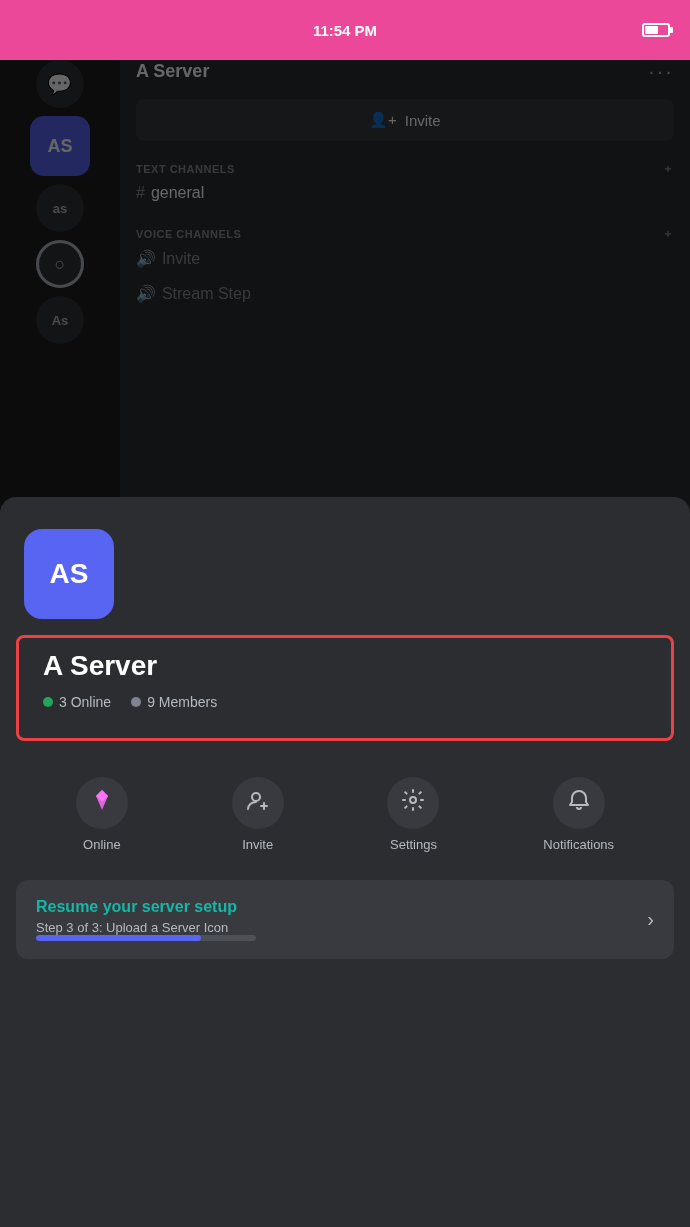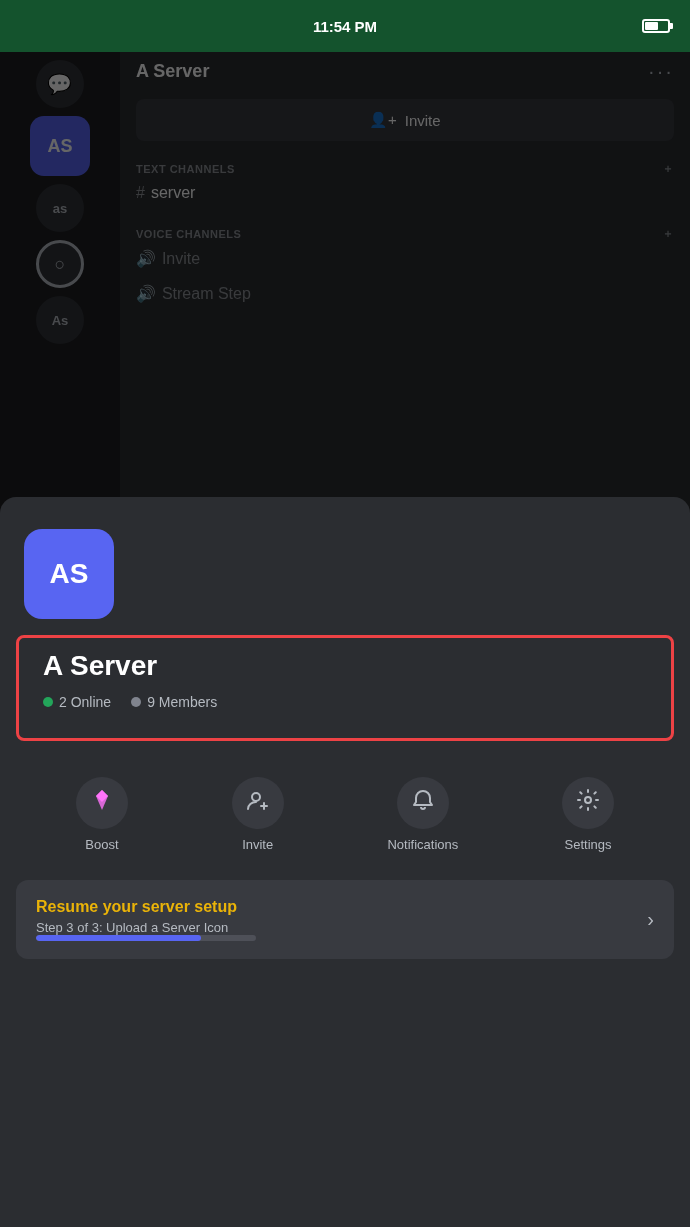--- a/index.html
+++ b/index.html
@@ -10,22 +10,22 @@
       background: #1e1f22;
       font-family: -apple-system, BlinkMacSystemFont, 'Segoe UI', sans-serif;
       overflow: hidden;
       position: relative;
     }
 
     
     .status-bar {
       position: absolute;
       top: 0; left: 0; right: 0;
-      height: 52px;
-      background: #14532d;
+      height: 60px;
+      background: #ec4899;
       display: flex;
       align-items: center;
       justify-content: center;
       z-index: 100;
     }
     .status-time {
       color: #ffffff;
       font-size: 15px;
       font-weight: 600;
     }
@@ -283,21 +283,21 @@
       margin: 8px 16px;
       background: #383a40;
       border-radius: 12px;
       padding: 18px 20px;
       display: flex;
       align-items: center;
       justify-content: space-between;
     }
     .resume-content {}
     .resume-title {
-      color: #eab308;
+      color: #14b8a6;
       font-size: 16px;
       font-weight: 700;
       margin-bottom: 4px;
     }
     .resume-subtitle {
       color: #b5bac1;
       font-size: 13px;
       margin-bottom: 0;
     }
     .progress-bar-bg {
@@ -353,21 +353,21 @@
       <span>👤+</span>
       <span>Invite</span>
     </div>
     <div class="channel-section">
       <div class="channel-section-header">
         <span>TEXT CHANNELS</span>
         <span>＋</span>
       </div>
       <div class="channel-item active">
         <span class="channel-icon">#</span>
-        <span>server</span>
+        <span>general</span>
       </div>
     </div>
     <div class="channel-section">
       <div class="channel-section-header">
         <span>VOICE CHANNELS</span>
         <span>＋</span>
       </div>
       <div class="channel-item">
         <span class="channel-icon">🔊</span>
         <span>Invite</span>
@@ -388,79 +388,79 @@
     <div class="server-avatar">
       <span>AS</span>
     </div>
   </div>
 
   <div class="server-info">
     <div class="server-title">A Server</div>
     <div class="server-stats">
       <div class="stat-item">
         <div class="dot-online"></div>
-        <span>2 Online</span>
+        <span>3 Online</span>
       </div>
       <div class="stat-item">
         <div class="dot-members"></div>
         <span>9 Members</span>
       </div>
     </div>
   </div>
 
   <div class="action-row">
 
     <div class="action-btn">
       <div class="action-icon-wrap">
         <span class="action-icon boost-gem">
           <svg width="24" height="24" viewBox="0 0 24 24" fill="none">
             <polygon points="12,2 18,8 12,22 6,8" fill="#ff73fa" opacity="0.8"></polygon>
             <polygon points="12,2 18,8 12,14 6,8" fill="#ff73fa"></polygon>
           </svg>
         </span>
       </div>
-      <span>Boost</span>
+      <span>Online</span>
     </div>
 
     <div class="action-btn">
       <div class="action-icon-wrap">
         <span class="action-icon" style="color:#b5bac1;font-size:20px;">
           <svg width="24" height="24" viewBox="0 0 24 24" fill="none">
             <circle cx="10" cy="8" r="4" stroke="#b5bac1" stroke-width="2"></circle>
             <path d="M2 20c0-4 3.6-7 8-7" stroke="#b5bac1" stroke-width="2" stroke-linecap="round"></path>
             <line x1="18" y1="14" x2="18" y2="20" stroke="#b5bac1" stroke-width="2" stroke-linecap="round"></line>
             <line x1="15" y1="17" x2="21" y2="17" stroke="#b5bac1" stroke-width="2" stroke-linecap="round"></line>
           </svg>
         </span>
       </div>
       <span>Invite</span>
     </div>
 
     <div class="action-btn">
       <div class="action-icon-wrap">
         <span class="action-icon">
           <svg width="24" height="24" viewBox="0 0 24 24" fill="none">
+            <circle cx="12" cy="12" r="3" stroke="#b5bac1" stroke-width="2"></circle>
+            <path d="M12 2v2M12 20v2M4.22 4.22l1.42 1.42M18.36 18.36l1.42 1.42M2 12h2M20 12h2M4.22 19.78l1.42-1.42M18.36 5.64l1.42-1.42" stroke="#b5bac1" stroke-width="2" stroke-linecap="round"></path>
+          </svg>
+        </span>
+      </div>
+      <span>Settings</span>
+    </div>
+
+    <div class="action-btn">
+      <div class="action-icon-wrap">
+        <span class="action-icon">
+          <svg width="24" height="24" viewBox="0 0 24 24" fill="none">
             <path d="M12 3a7 7 0 0 0-7 7v4l-2 3h18l-2-3v-4a7 7 0 0 0-7-7z" stroke="#b5bac1" stroke-width="2" stroke-linejoin="round"></path>
             <path d="M10 19a2 2 0 0 0 4 0" stroke="#b5bac1" stroke-width="2"></path>
           </svg>
         </span>
       </div>
       <span>Notifications</span>
-    </div>
-
-    <div class="action-btn">
-      <div class="action-icon-wrap">
-        <span class="action-icon">
-          <svg width="24" height="24" viewBox="0 0 24 24" fill="none">
-            <circle cx="12" cy="12" r="3" stroke="#b5bac1" stroke-width="2"></circle>
-            <path d="M12 2v2M12 20v2M4.22 4.22l1.42 1.42M18.36 18.36l1.42 1.42M2 12h2M20 12h2M4.22 19.78l1.42-1.42M18.36 5.64l1.42-1.42" stroke="#b5bac1" stroke-width="2" stroke-linecap="round"></path>
-          </svg>
-        </span>
-      </div>
-      <span>Settings</span>
     </div>
   </div>
 
   <div class="resume-card">
     <div class="resume-content">
       <div class="resume-title">Resume your server setup</div>
       <div class="resume-subtitle">Step 3 of 3: Upload a Server Icon</div>
       <div class="progress-bar-bg">
         <div class="progress-bar-fill"></div>
       </div>

